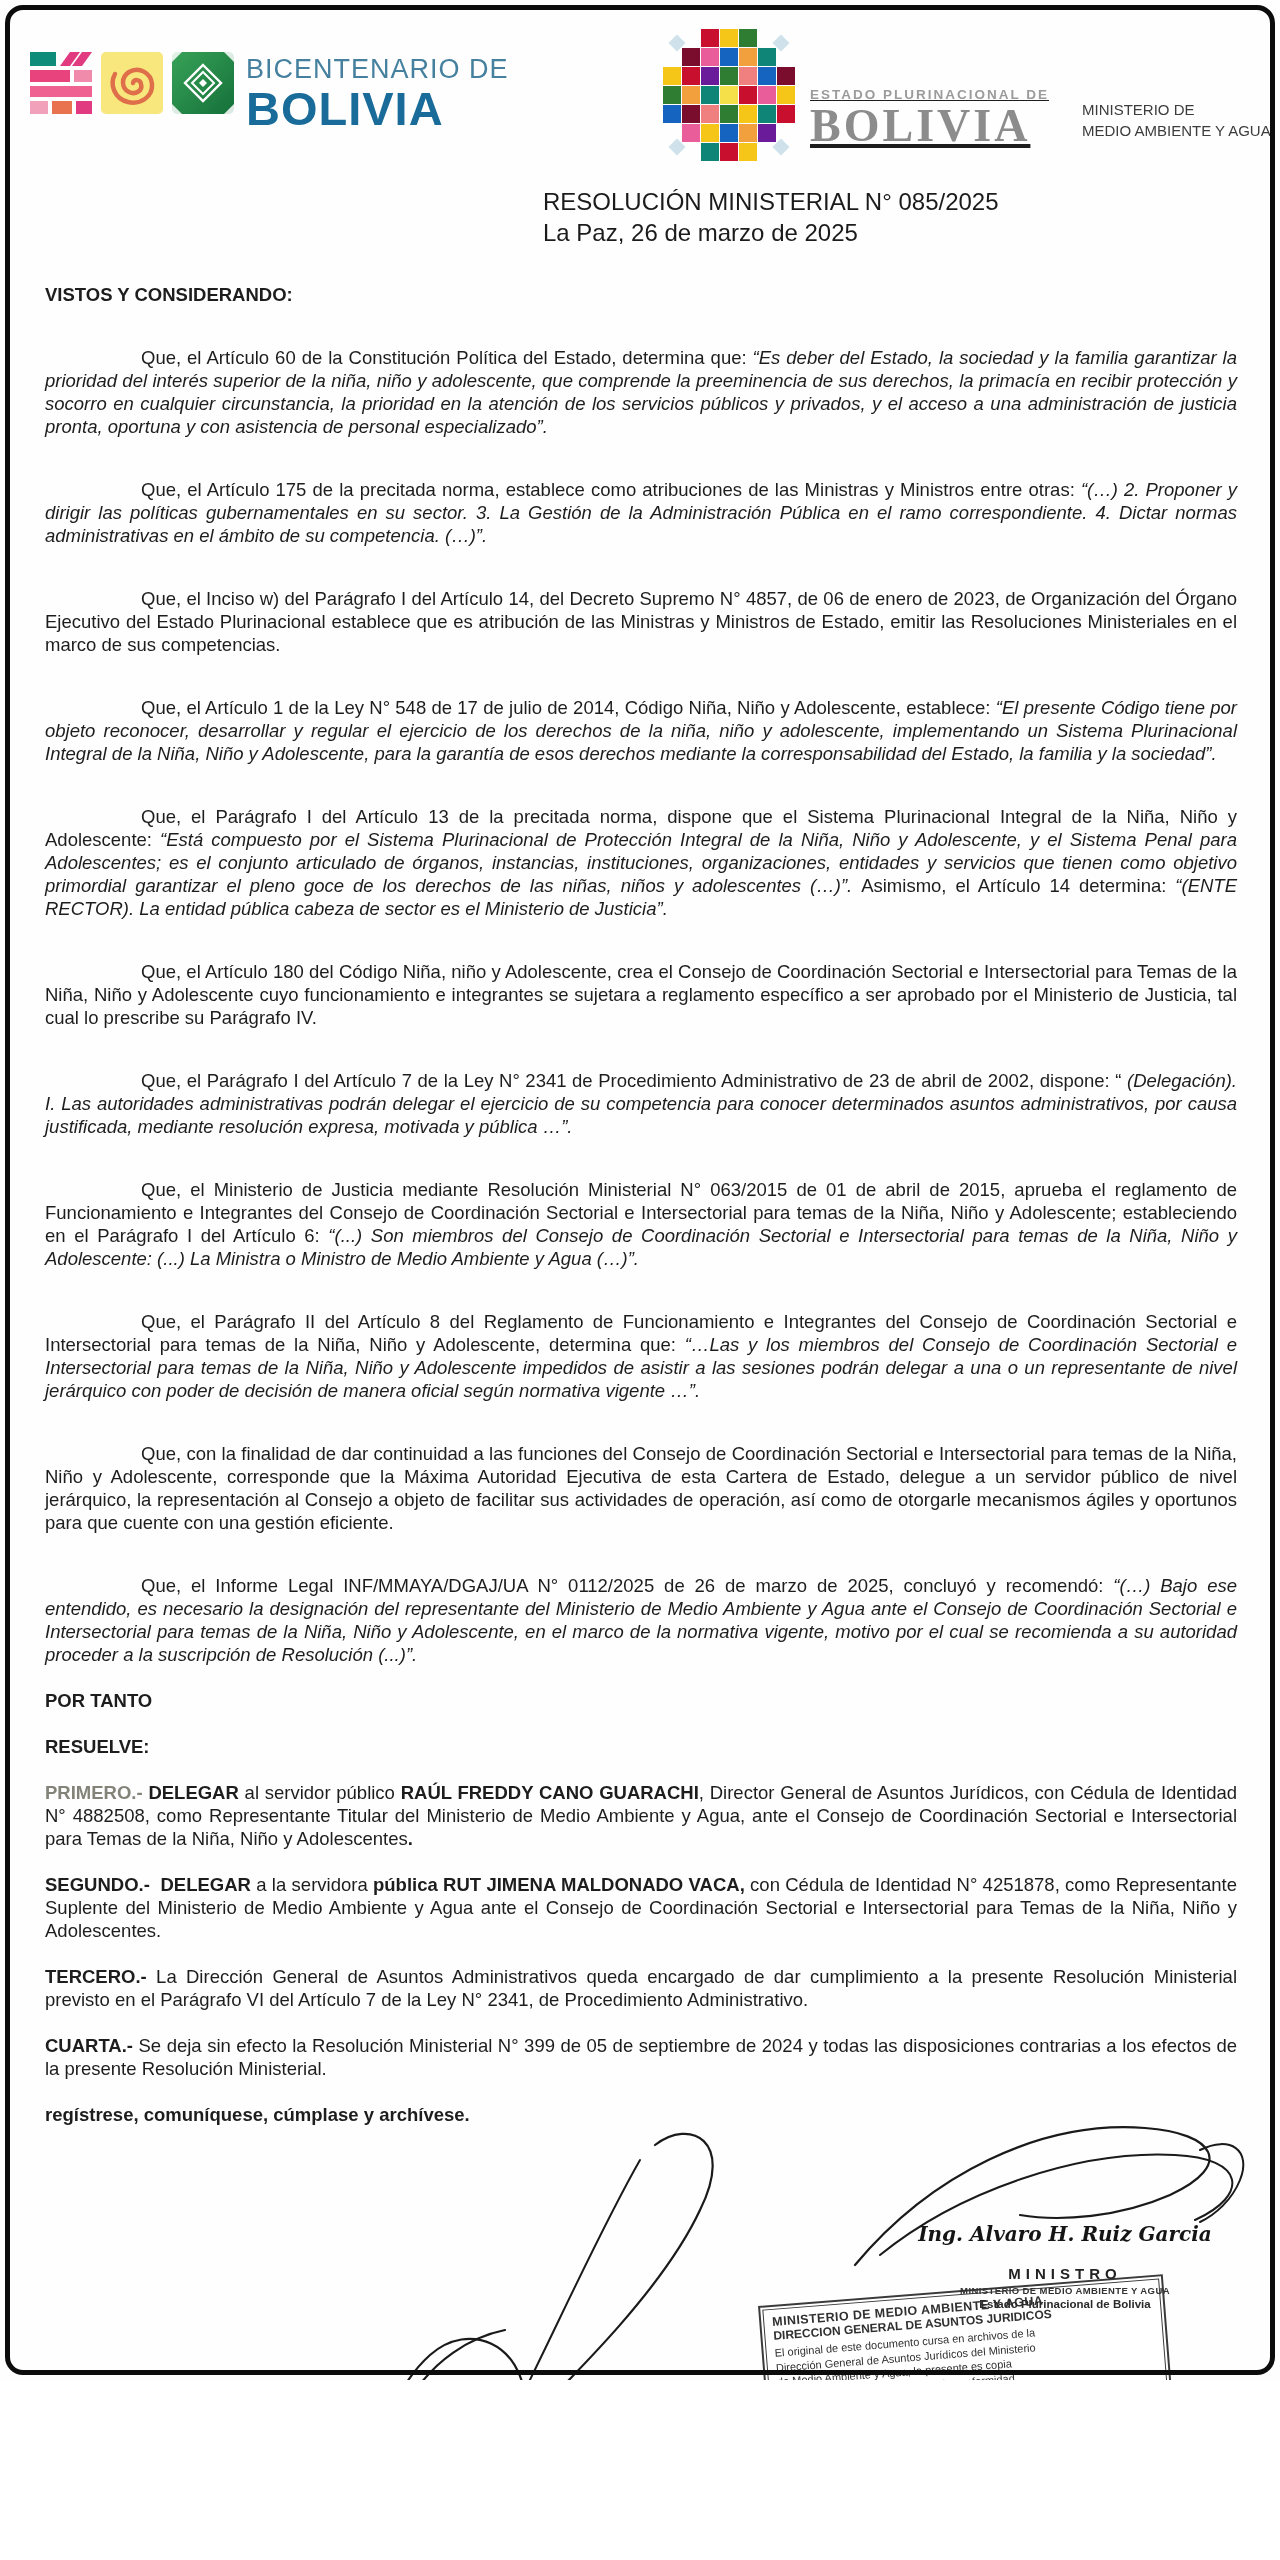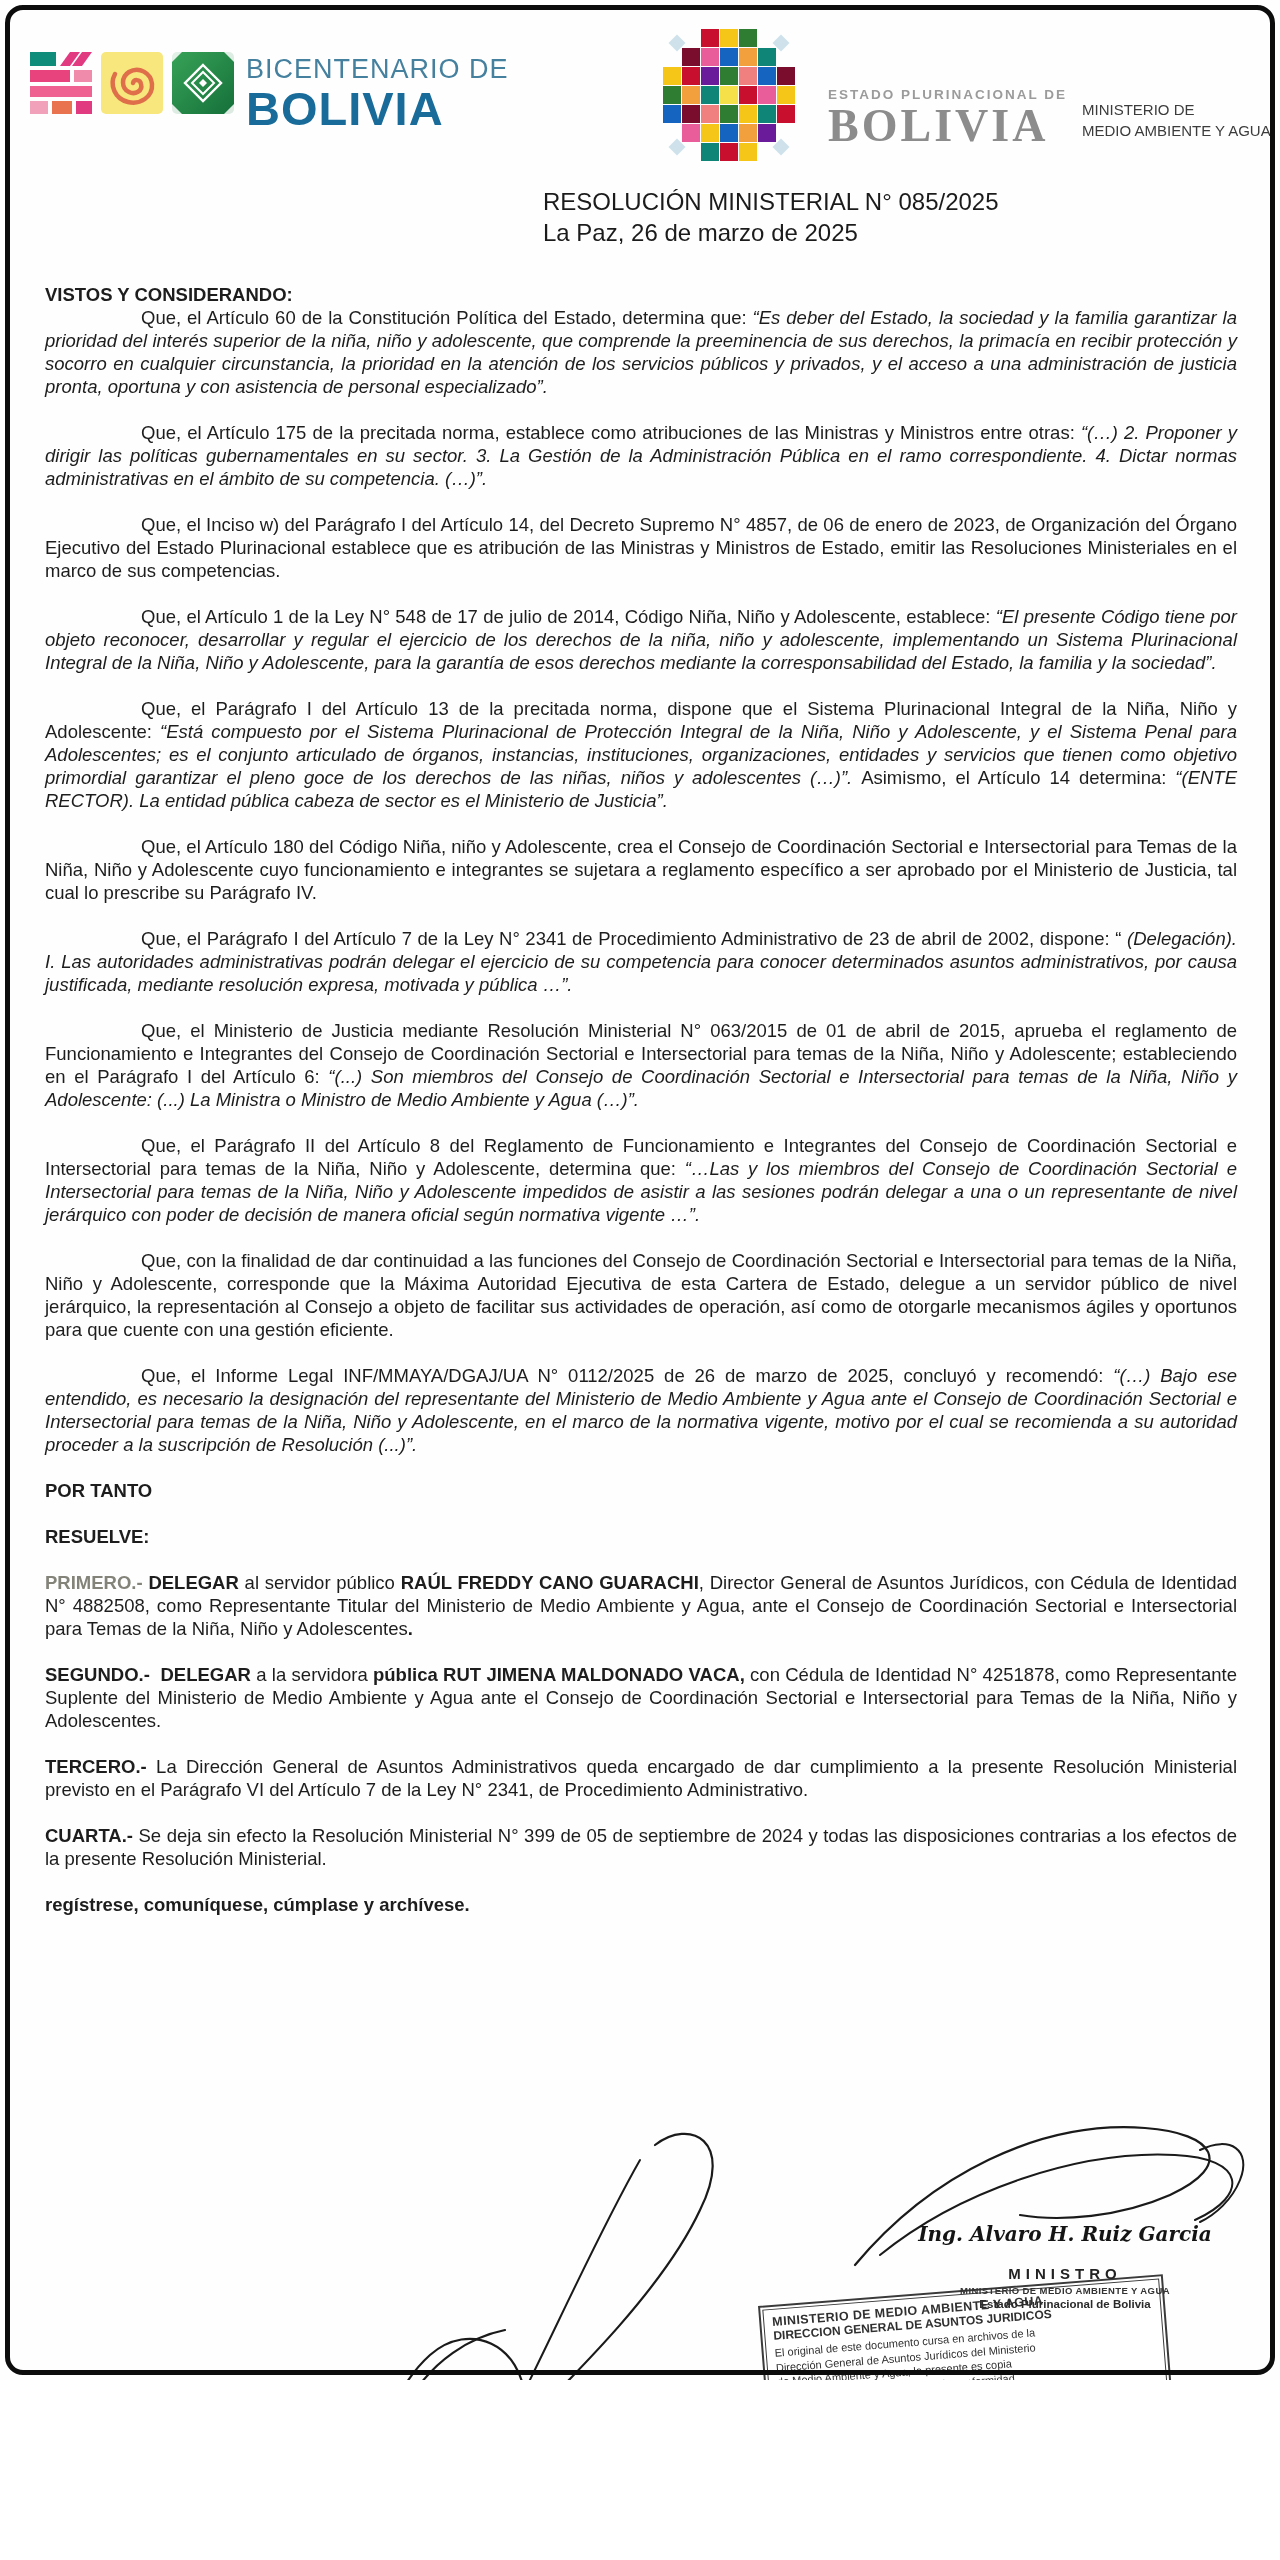--- a/index.html
+++ b/index.html
@@ -6,33 +6,33 @@
   .page{position:relative;width:1280px;height:2380px;background:#fefefe;overflow:hidden;
         font-family:"Liberation Sans",sans-serif;color:#1d1d1d;}
   .frame{position:absolute;inset:5px;border:5px solid #0c0c0c;border-radius:18px;pointer-events:none;z-index:50;}
 
   
   .bic-logo{position:absolute;left:30px;top:52px;}
   .bic-text{position:absolute;left:246px;top:56px;line-height:1;}
   .bic-top{font-size:27px;font-weight:400;color:#45809f;letter-spacing:1px;}
   .bic-name{font-size:47px;font-weight:800;color:#196c99;letter-spacing:1px;margin-top:2px;}
   .est-cross{position:absolute;left:650px;top:25px;}
-  .est-text{position:absolute;left:828px;top:88px;line-height:1;}
+  .est-text{position:absolute;left:810px;top:88px;line-height:1;text-decoration:underline;}
   .est-over{font-size:13.5px;font-weight:bold;color:#9b9b9b;letter-spacing:2px;}
   .est-name{font-family:"Liberation Serif",serif;font-size:46px;font-weight:bold;color:#8c8c8c;letter-spacing:3px;margin-top:1px;}
   .ministry{position:absolute;left:1082px;top:99px;font-size:15px;font-weight:500;color:#3c3c3c;line-height:21px;}
 
   
   .title{position:absolute;left:543px;top:186px;font-weight:normal;font-size:24px;line-height:31px;color:#1b1b1b;}
 
   
   .docbody{position:absolute;left:45px;top:283px;width:1192px;font-size:18.5px;line-height:23px;
            text-align:justify;color:#1d1d1d;}
   .para{margin:0 0 23px 0;}
-  .para.indent{text-indent:96px;}
+  .para.indent{text-indent:96px;margin-top:40px;}
   .para.nogap{margin-bottom:0;}
   .para.heading{text-align:left;}
   .para.center{text-indent:0;}
   .para.closing{margin-top:20px;}
   .s-n{font-style:normal;}
   .s-i{font-style:italic;}
   .s-b{font-weight:bold;}
   .s-g{font-weight:bold;color:#83837a;}
 
   

